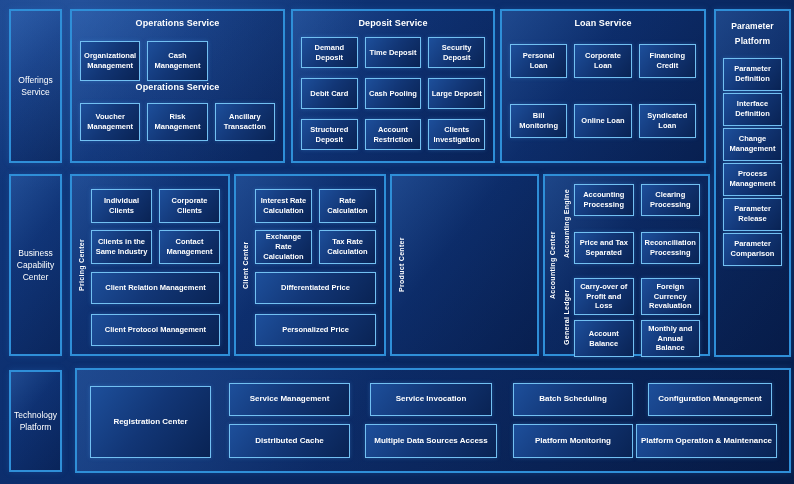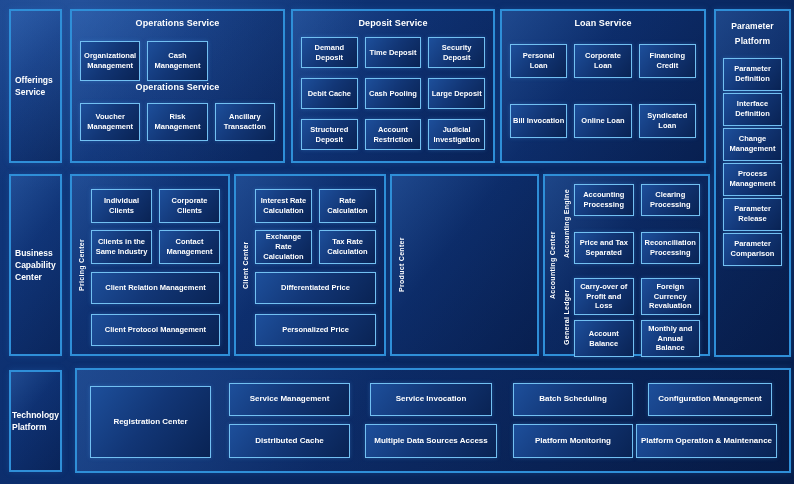--- a/index.html
+++ b/index.html
@@ -10,22 +10,22 @@
       radial-gradient(ellipse 480px 320px at 10% 0%, rgba(80,140,225,0.30), transparent 60%),
       linear-gradient(135deg,#123a80 0%,#0b2c6a 45%,#061c48 100%);
   }
   .panel{
     position:absolute;box-sizing:border-box;
     border:2px solid #2f8fd8;
     background:linear-gradient(128deg, rgba(62,118,198,0.38) 0%, rgba(24,58,128,0.18) 40%, rgba(6,22,62,0.38) 100%);
     box-shadow:0 0 6px rgba(40,120,200,0.25);
   }
   .railbox{
-    display:flex;align-items:center;justify-content:center;
-    font-weight:700;font-size:8.5px;line-height:1.45;padding:4px;
+    display:flex;align-items:center;justify-content:center;text-align:center;
+    font-weight:400;font-size:8.5px;line-height:1.45;padding:4px;
   }
   .cell{
     box-sizing:border-box;border:1.5px solid #72c0f2;
     background:linear-gradient(128deg,#1d4f9b 0%,#123676 48%,#092354 100%);
     display:flex;align-items:center;justify-content:center;text-align:center;
     font-weight:700;font-size:7.5px;line-height:1.3;padding:2px;
     box-shadow:0 0 4px rgba(70,160,240,0.3);
   }
   .ptitle{text-align:center;font-weight:700;font-size:9px;letter-spacing:0.1px;}
   .vlabel{
@@ -59,38 +59,38 @@
       <div class="cell">Ancillary Transaction</div>
     </div>
   </section>
 
   <section class="panel" style="left:291px;top:9px;width:204px;height:154px">
     <div class="ptitle" style="margin-top:7px">Deposit Service</div>
     <div class="row3" style="margin:9px 8px 0;grid-auto-rows:31px;row-gap:10px">
       <div class="cell">Demand Deposit</div>
       <div class="cell">Time Deposit</div>
       <div class="cell">Security Deposit</div>
-      <div class="cell">Debit Cache</div>
+      <div class="cell">Debit Card</div>
       <div class="cell">Cash Pooling</div>
       <div class="cell">Large Deposit</div>
       <div class="cell">Structured Deposit</div>
       <div class="cell">Account Restriction</div>
-      <div class="cell">Judicial Investigation</div>
+      <div class="cell">Clients Investigation</div>
     </div>
   </section>
 
   <section class="panel" style="left:500px;top:9px;width:206px;height:154px">
     <div class="ptitle" style="margin-top:7px">Loan Service</div>
     <div class="row3" style="margin:16px 8px 0;grid-auto-rows:34px">
       <div class="cell">Personal Loan</div>
       <div class="cell">Corporate Loan</div>
       <div class="cell">Financing Credit</div>
     </div>
     <div class="row3" style="margin:26px 8px 0;grid-auto-rows:34px">
-      <div class="cell">Bill Invocation</div>
+      <div class="cell">Bill Monitoring</div>
       <div class="cell">Online Loan</div>
       <div class="cell">Syndicated Loan</div>
     </div>
   </section>
 
   <section class="panel" style="left:714px;top:9px;width:77px;height:348px">
     <div class="ptitle" style="margin:8px 6px 0;font-size:8.5px;line-height:1.8">Parameter Platform</div>
     <div style="margin:8px 7px 0;display:flex;flex-direction:column;gap:2px">
       <div class="cell" style="height:33px">Parameter Definition</div>
       <div class="cell" style="height:33px">Interface Definition</div>

